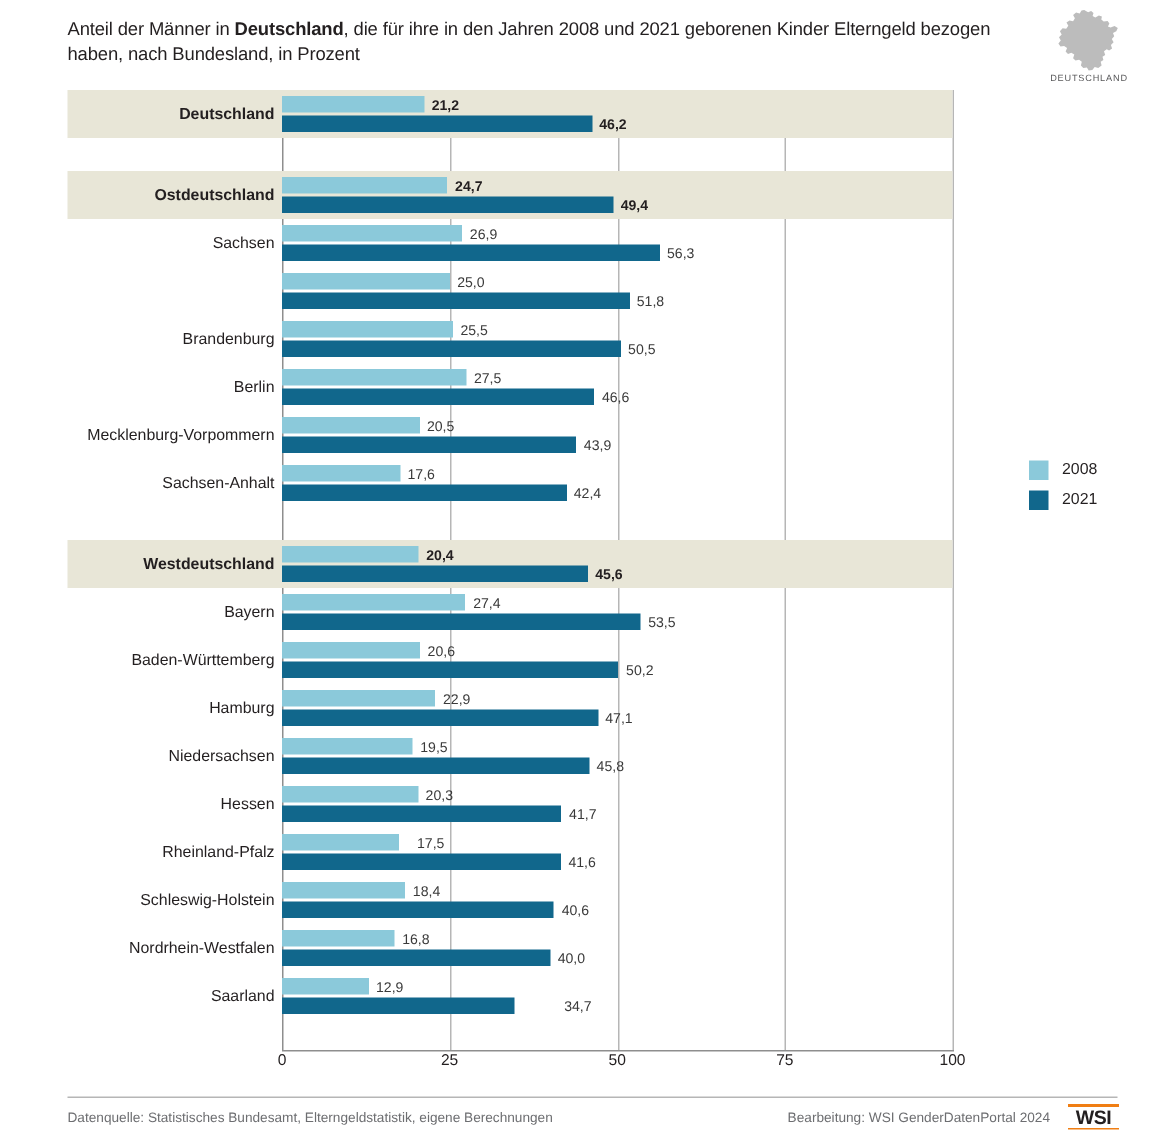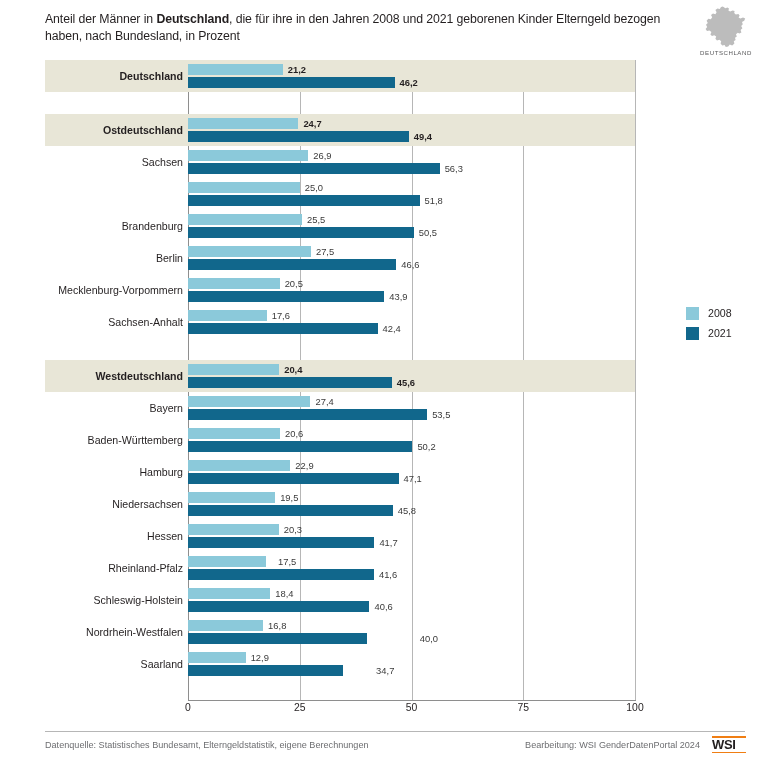--- a/index.html
+++ b/index.html
@@ -222,21 +222,21 @@
     top: 736px;
     width: 34px;
   }
   .wsi-rule { height: 1.6px; background: #f07e13; }
   #wsi-text {
     font-size: 13px;
     font-weight: bold;
     color: #231f20;
     line-height: 14px;
     letter-spacing: -0.3px;
-    text-align: left;
+    text-align: center;
   }
 </style>
 </head>
 <body>
 
 <div id="header">
   <div id="chart-title">
     <span>Anteil der Männer in </span><b>Deutschland</b><span>, die für ihre in den Jahren 2008 und 2021 geborenen Kinder Elterngeld bezogen haben, nach Bundesland, in Prozent</span>
   </div>
 
@@ -468,21 +468,21 @@
       </div>
       <div class="row">
         <div class="row-label">Nordrhein-Westfalen</div>
         <div class="bars">
           <div class="bar-wrap s2008">
             <div class="bar c2008" style="width: 75.096px;"></div>
             <span class="bar-value" style="left: 80.096px;">16,8</span>
           </div>
           <div class="bar-wrap s2021">
             <div class="bar c2021" style="width: 178.8px;"></div>
-            <span class="bar-value" style="left: 183.8px; margin-left: 48px;">40,0</span>
+            <span class="bar-value" style="left: 183.8px;">40,0</span>
           </div>
         </div>
       </div>
       <div class="row">
         <div class="row-label">Saarland</div>
         <div class="bars">
           <div class="bar-wrap s2008">
             <div class="bar c2008" style="width: 57.663px;"></div>
             <span class="bar-value" style="left: 62.663px;">12,9</span>
           </div>

